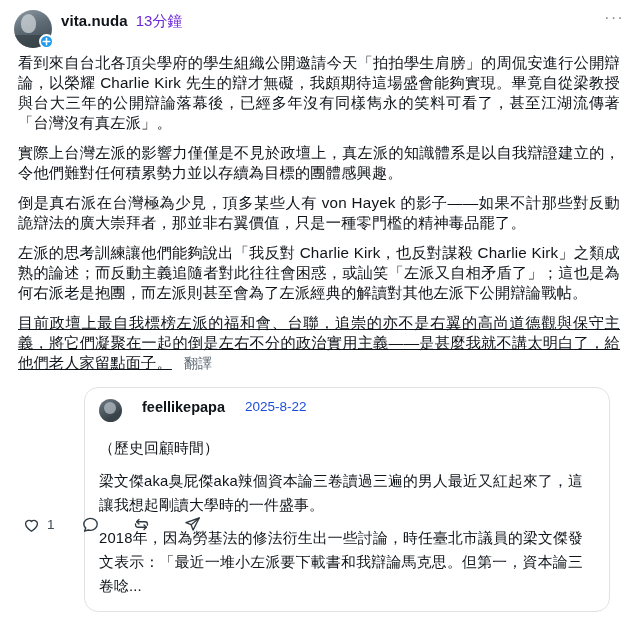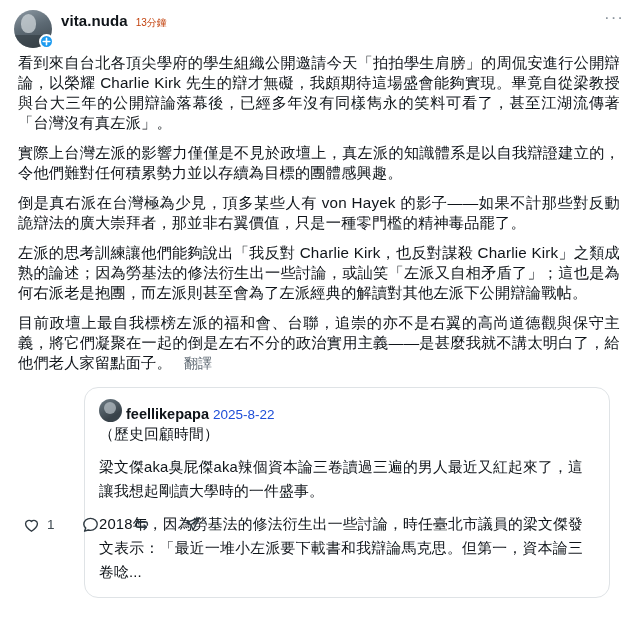--- a/index.html
+++ b/index.html
@@ -83,22 +83,22 @@
     padding-top: 2px;
     flex: 1 1 auto;
   }
   .username {
     font-size: 15px;
     font-weight: bold;
     color: #0f1419;
     letter-spacing: .1px;
   }
   .timestamp {
-    font-size: 10px;
-    color: #c2410c;
+    font-size: 15px;
+    color: #6d28d9;
   }
   .more-btn {
     font-size: 17px;
     color: #8a949d;
     line-height: 12px;
     letter-spacing: 1px;
     padding-top: 2px;
     cursor: pointer;
   }
   .body {
@@ -106,40 +106,40 @@
     margin-top: 3px;
   }
   .para {
     font-size: 15.2px;
     line-height: 20px;
     color: #0f1419;
     margin: 0 0 10px 0;
     text-align: justify;
     letter-spacing: .2px;
   }
-  .para:last-of-type { margin-bottom: 4px; }
+  .para:last-of-type { margin-bottom: 4px; text-decoration: underline; }
   .translate-link {
     font-size: 14px;
     color: #5b6670;
     margin-left: 12px;
     cursor: pointer;
     display: inline-block;
   }
   .quote-card {
     margin: 14px 14px 0 70px;
     border: 1px solid #dfe3e6;
     border-radius: 14px;
     padding: 11px 14px 13px 14px;
     background: #ffffff;
   }
   .quote-header {
     display: flex;
-    align-items: flex-end;
-    gap: 4px;
-    margin-bottom: 0;
+    align-items: flex-start;
+    gap: 20px;
+    margin-bottom: 14px;
   }
   .q-avatar {
     width: 23px;
     height: 23px;
     border-radius: 50%;
     overflow: hidden;
     background: linear-gradient(150deg, #6f7d86 0%, #39434a 70%);
     position: relative;
     flex: 0 0 23px;
   }
@@ -211,21 +211,21 @@
       <span class="username">vita.nuda</span>
       <span class="timestamp">13分鐘</span>
     </div>
     <div class="more-btn">···</div>
   </div>
 
   <div class="body">
     <p class="para">看到來自台北各頂尖學府的學生組織公開邀請今天「拍拍學生肩膀」的周侃安進行公開辯論，以榮耀 Charlie Kirk 先生的辯才無礙，我頗期待這場盛會能夠實現。畢竟自從梁教授與台大三年的公開辯論落幕後，已經多年沒有同樣雋永的笑料可看了，甚至江湖流傳著「台灣沒有真左派」。</p>
     <p class="para">實際上台灣左派的影響力僅僅是不見於政壇上，真左派的知識體系是以自我辯證建立的，令他們難對任何積累勢力並以存續為目標的團體感興趣。</p>
     <p class="para">倒是真右派在台灣極為少見，頂多某些人有 von Hayek 的影子——如果不計那些對反動詭辯法的廣大崇拜者，那並非右翼價值，只是一種零門檻的精神毒品罷了。</p>
-    <p class="para">左派的思考訓練讓他們能夠說出「我反對 Charlie Kirk，也反對謀殺 Charlie Kirk」之類成熟的論述；因為勞基法的修法衍生出一些討論，或訕笑「左派又自相矛盾了」；這也是為何右派老是抱團，而左派則甚至會為了左派經典的解讀對其他左派下公開辯論戰帖。</p>
+    <p class="para">左派的思考訓練讓他們能夠說出「我反對 Charlie Kirk，也反對謀殺 Charlie Kirk」之類成熟的論述；而反動主義追隨者對此往往會困惑，或訕笑「左派又自相矛盾了」；這也是為何右派老是抱團，而左派則甚至會為了左派經典的解讀對其他左派下公開辯論戰帖。</p>
     <p class="para"><span>目前政壇上最自我標榜左派的福和會、台聯，追崇的亦不是右翼的高尚道德觀與保守主義，將它們凝聚在一起的倒是左右不分的政治實用主義——是甚麼我就不講太明白了，給他們老人家留點面子。</span><span class="translate-link">翻譯</span></p>
   </div>
 
   <div class="quote-card">
     <div class="quote-header">
       <div class="q-avatar"></div>
       <span class="q-name">feellikepapa</span>
       <span class="q-date">2025-8-22</span>
     </div>
     <p class="q-para">（歷史回顧時間）</p>

